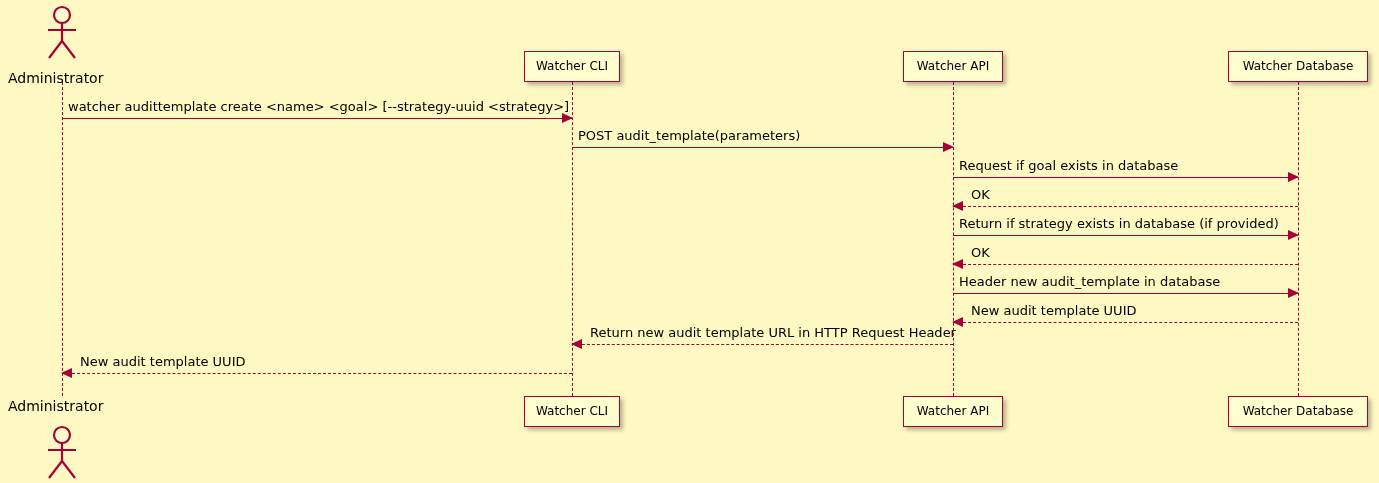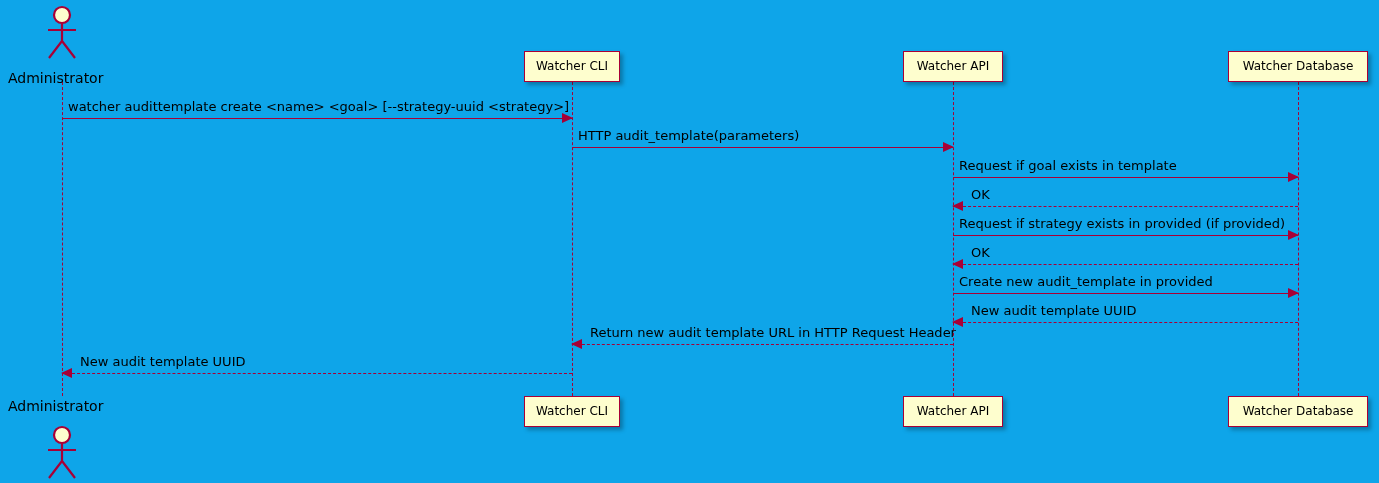--- a/index.html
+++ b/index.html
@@ -7,21 +7,21 @@
     padding: 0;
     background: #FFFFFF;
   }
   body {
     font-family: "DejaVu Sans", sans-serif;
   }
   #diagram {
     position: relative;
     width: 1379px;
     height: 483px;
-    background: #0ea5e9;
+    background: #fef9c3;
     overflow: hidden;
   }
   
   .lifeline {
     position: absolute;
     width: 0;
     border-left: 1px dashed #A80036;
     top: 0;
   }
   
@@ -120,46 +120,46 @@
     <div class="participant" style="left: 1228px; width: 140px; top: 51px;">Watcher Database</div>
     <div class="participant" style="left: 1228px; width: 140px; top: 396px;">Watcher Database</div>
     <div class="msg" style="left: 62px; width: 510px; top: 118px;">
       <div class="msg-line"></div>
       <div class="arrow-head right"></div>
       <div class="msg-label" style="left: 6px;">watcher audittemplate create &lt;name&gt; &lt;goal&gt; [--strategy-uuid &lt;strategy&gt;]</div>
     </div>
     <div class="msg" style="left: 572px; width: 381px; top: 147px;">
       <div class="msg-line"></div>
       <div class="arrow-head right"></div>
-      <div class="msg-label" style="left: 6px;">HTTP audit_template(parameters)</div>
+      <div class="msg-label" style="left: 6px;">POST audit_template(parameters)</div>
     </div>
     <div class="msg" style="left: 953px; width: 345px; top: 177px;">
       <div class="msg-line"></div>
       <div class="arrow-head right"></div>
-      <div class="msg-label" style="left: 6px;">Request if goal exists in template</div>
+      <div class="msg-label" style="left: 6px;">Request if goal exists in database</div>
     </div>
     <div class="msg" style="left: 953px; width: 345px; top: 206px;">
       <div class="msg-line dashed"></div>
       <div class="arrow-head left"></div>
       <div class="msg-label" style="left: 18px;">OK</div>
     </div>
     <div class="msg" style="left: 953px; width: 345px; top: 235px;">
       <div class="msg-line"></div>
       <div class="arrow-head right"></div>
-      <div class="msg-label" style="left: 6px;">Request if strategy exists in provided (if provided)</div>
+      <div class="msg-label" style="left: 6px;">Return if strategy exists in database (if provided)</div>
     </div>
     <div class="msg" style="left: 953px; width: 345px; top: 264px;">
       <div class="msg-line dashed"></div>
       <div class="arrow-head left"></div>
       <div class="msg-label" style="left: 18px;">OK</div>
     </div>
     <div class="msg" style="left: 953px; width: 345px; top: 293px;">
       <div class="msg-line"></div>
       <div class="arrow-head right"></div>
-      <div class="msg-label" style="left: 6px;">Create new audit_template in provided</div>
+      <div class="msg-label" style="left: 6px;">Header new audit_template in database</div>
     </div>
     <div class="msg" style="left: 953px; width: 345px; top: 322px;">
       <div class="msg-line dashed"></div>
       <div class="arrow-head left"></div>
       <div class="msg-label" style="left: 18px;">New audit template UUID</div>
     </div>
     <div class="msg" style="left: 572px; width: 381px; top: 344px;">
       <div class="msg-line dashed"></div>
       <div class="arrow-head left"></div>
       <div class="msg-label" style="left: 18px;">Return new audit template URL in HTTP Request Header</div>

